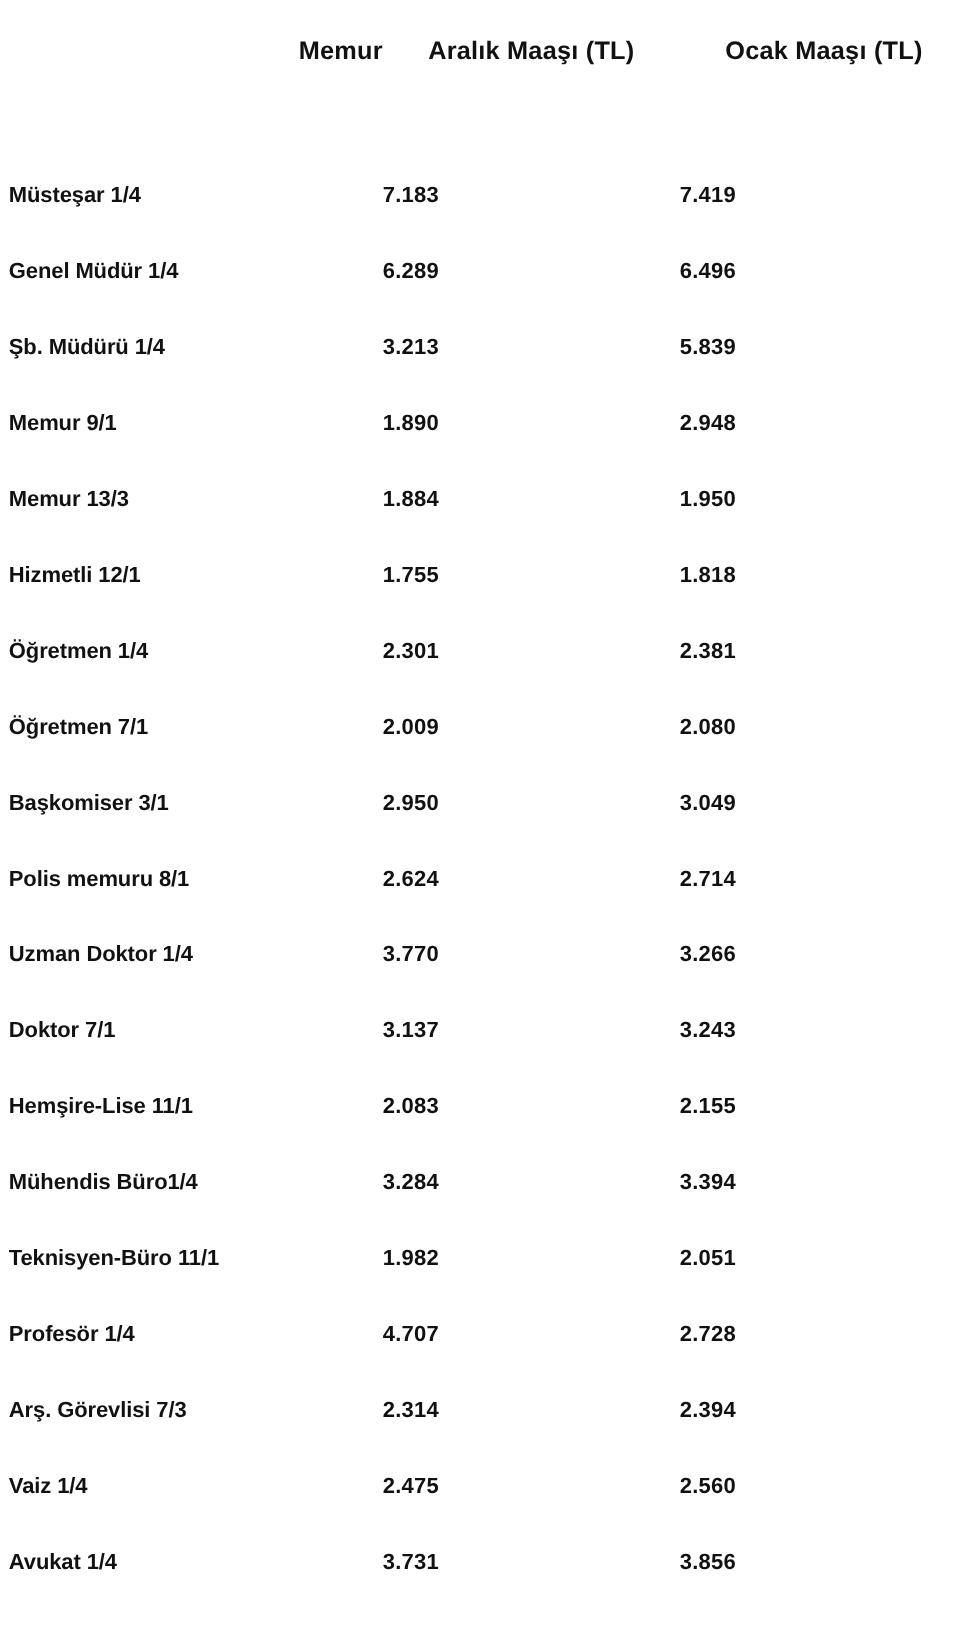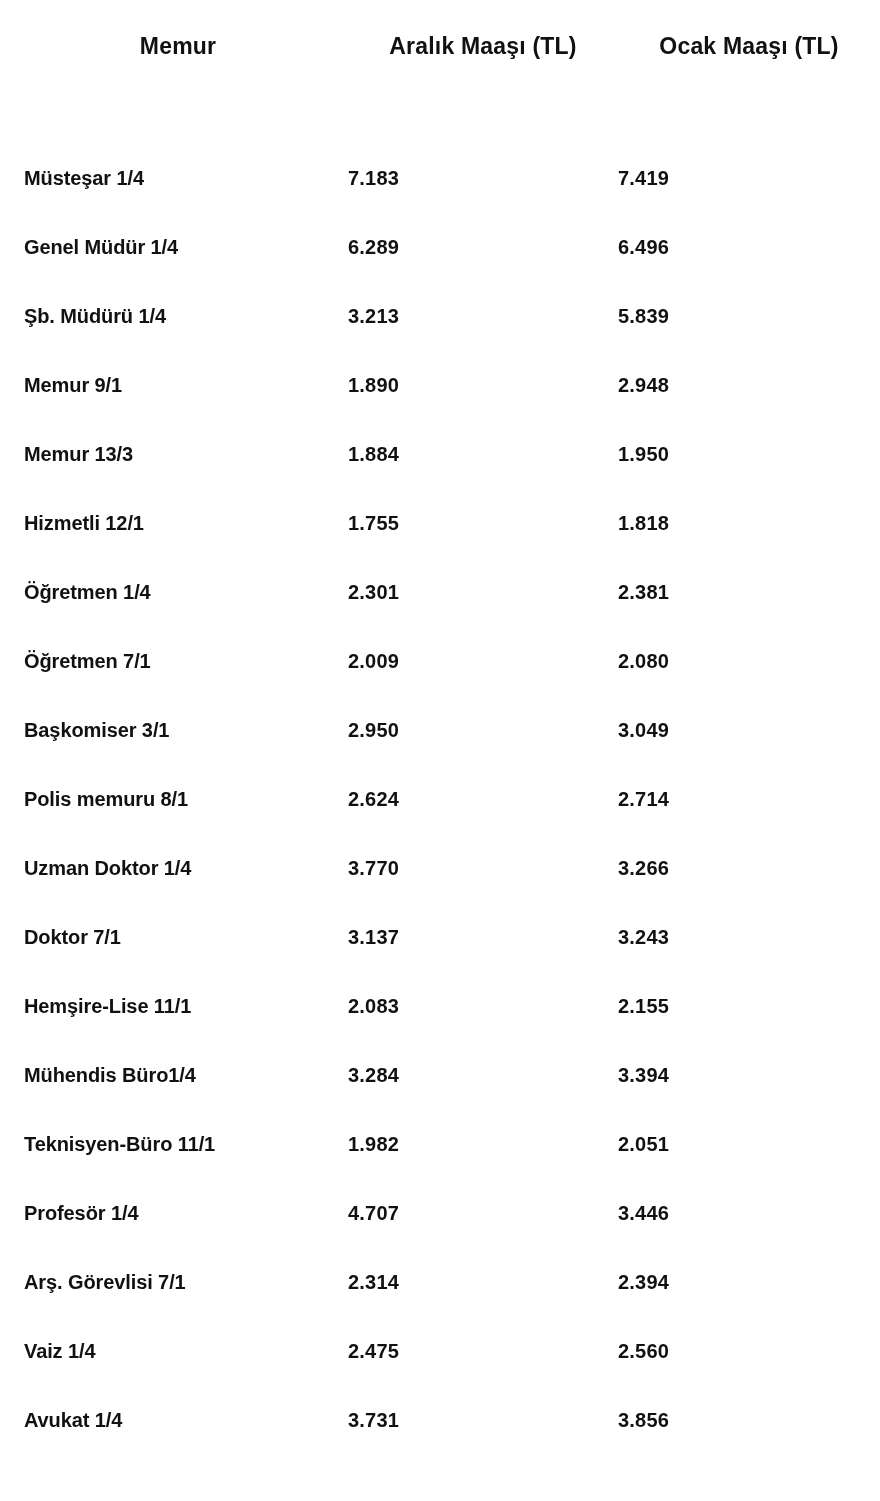--- a/index.html
+++ b/index.html
@@ -33,41 +33,41 @@
   thead th {
     font-size: 23px;
     font-weight: bold;
     color: #111111;
     padding: 0;
     height: 92px;
     vertical-align: middle;
     letter-spacing: 0.2px;
   }
   thead th.role-head {
-    text-align: center;
+    text-align: right;
     padding-left: 8px;
   }
   thead th.num-head {
     text-align: center;
   }
   .spacer-row td {
     height: 52px;
     padding: 0;
   }
   tbody tr.data-row td {
     height: 69px;
     padding: 0;
     font-size: 20px;
     font-weight: bold;
     color: #111111;
     vertical-align: middle;
   }
   tbody tr.data-row td.role-cell {
     text-align: left;
-    padding-left: 24px;
+    padding-left: 8px;
     letter-spacing: -0.1px;
   }
   tbody tr.data-row td.num-cell {
     text-align: left;
     letter-spacing: 0.2px;
   }
 </style>
 </head>
 <body>
 
@@ -162,24 +162,24 @@
           <td class="num-cell">3.394</td>
         </tr>
         <tr class="data-row">
           <td class="role-cell">Teknisyen-Büro 11/1</td>
           <td class="num-cell">1.982</td>
           <td class="num-cell">2.051</td>
         </tr>
         <tr class="data-row">
           <td class="role-cell">Profesör 1/4</td>
           <td class="num-cell">4.707</td>
-          <td class="num-cell">3.446</td>
+          <td class="num-cell">2.728</td>
         </tr>
         <tr class="data-row">
-          <td class="role-cell">Arş. Görevlisi 7/1</td>
+          <td class="role-cell">Arş. Görevlisi 7/3</td>
           <td class="num-cell">2.314</td>
           <td class="num-cell">2.394</td>
         </tr>
         <tr class="data-row">
           <td class="role-cell">Vaiz 1/4</td>
           <td class="num-cell">2.475</td>
           <td class="num-cell">2.560</td>
         </tr>
         <tr class="data-row">
           <td class="role-cell">Avukat 1/4</td>

